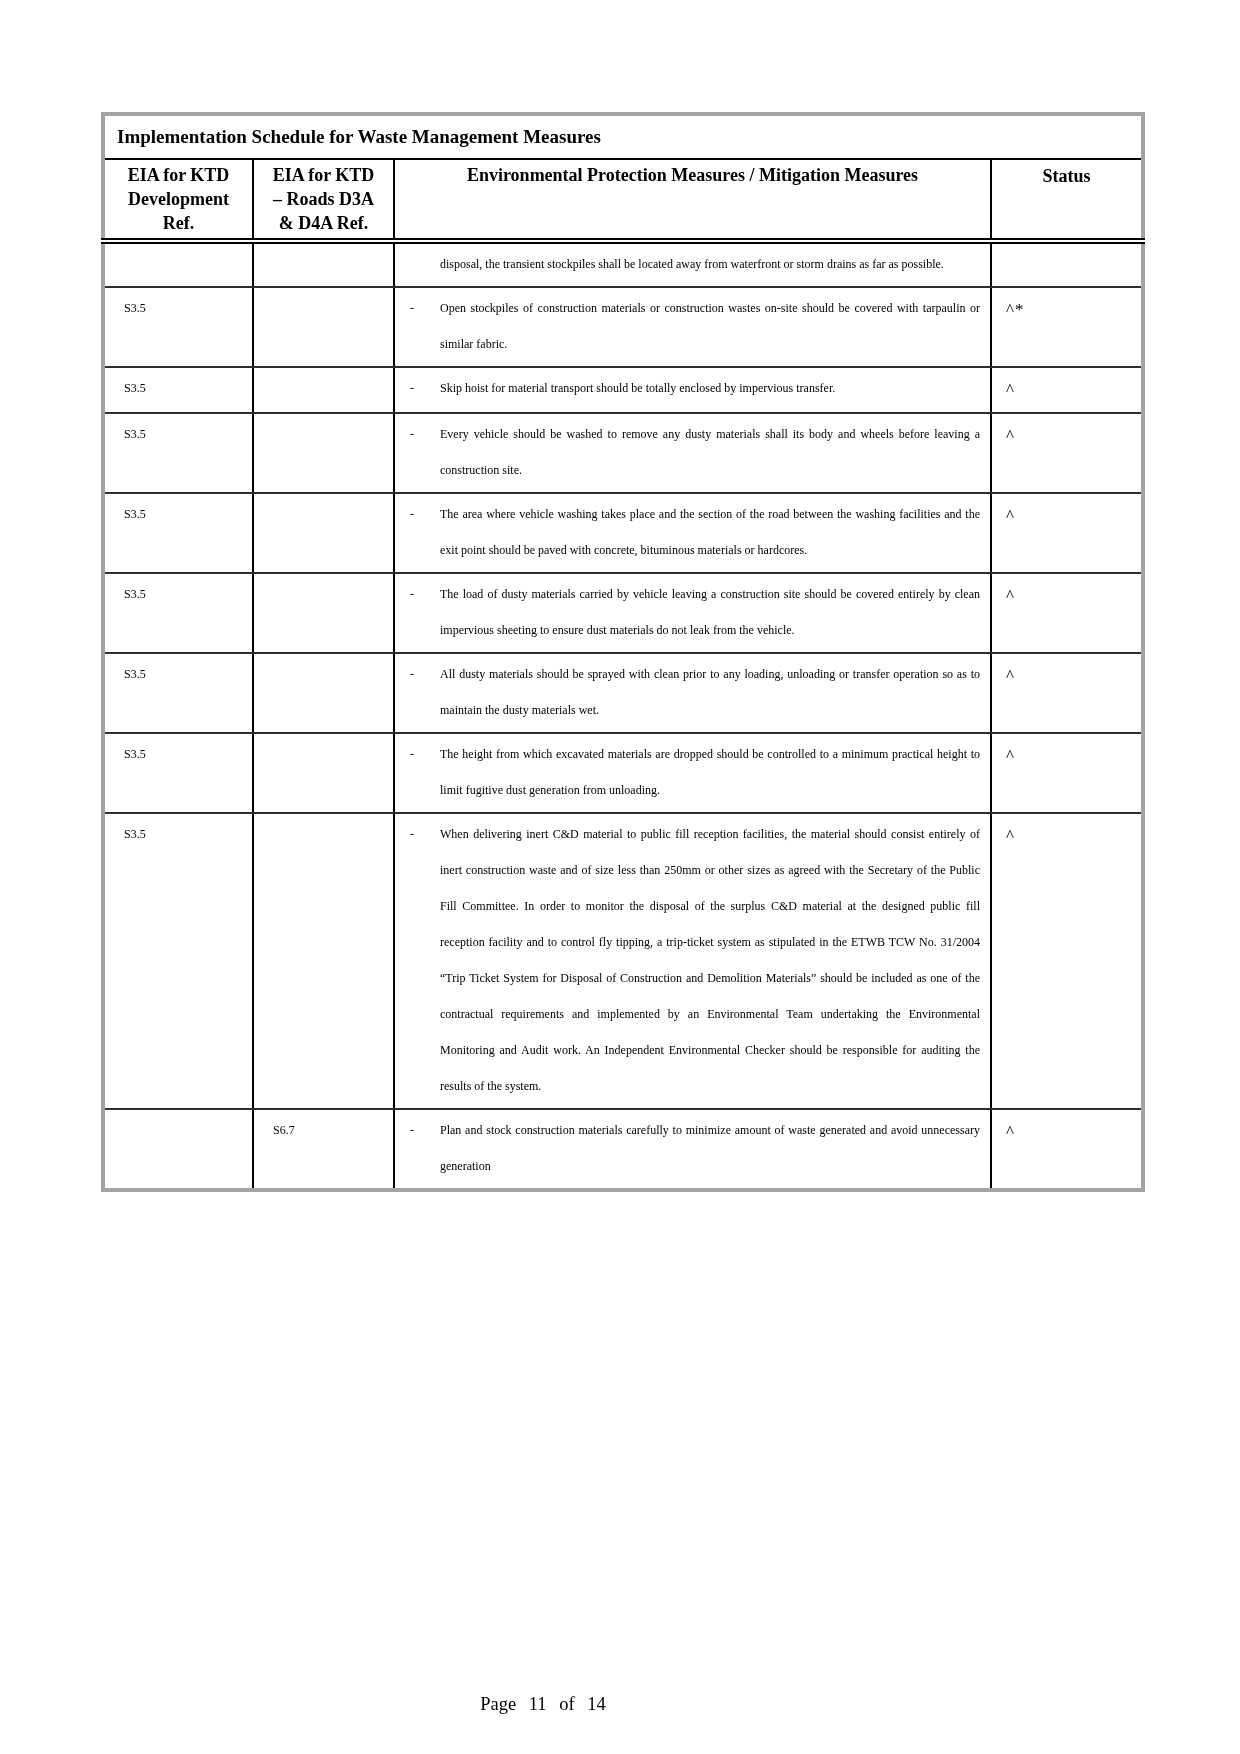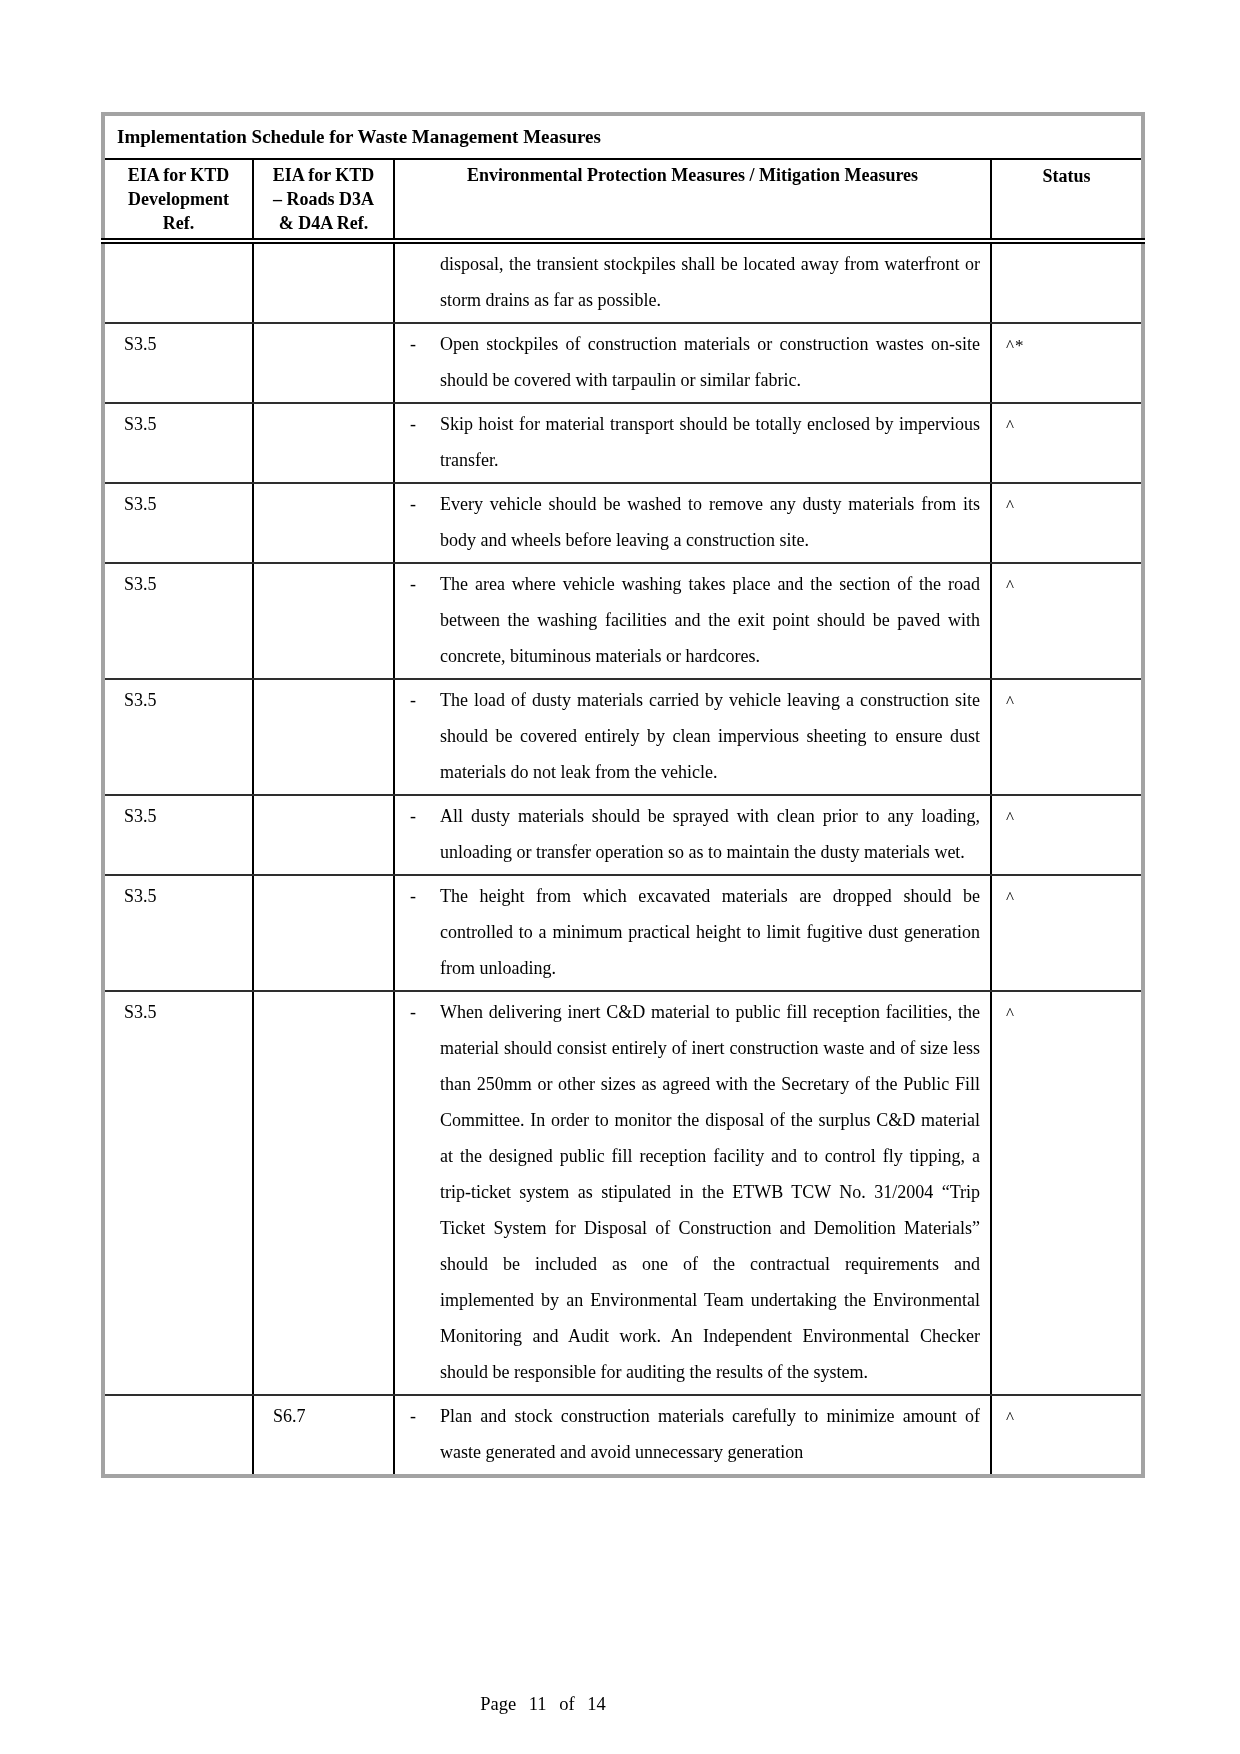--- a/index.html
+++ b/index.html
@@ -51,21 +51,21 @@
     white-space: pre-line;
   }
   tr.header-row th.status-h { padding-top: 4px; }
 
   td {
     border-left: 2px solid #000000;
     border-right: 2px solid #000000;
     border-top: 2px solid #2e2e2e;
     border-bottom: 2px solid #2e2e2e;
     vertical-align: top;
-    font-size: 18px;
+    font-size: 12px;
     line-height: 36px;
     padding: 2px 4px 4px 4px;
   }
   td.ref-cell  { padding-left: 19px; }
   td.measure-cell { padding: 2px 0 4px 0; }
   .measure-wrap { display: flex; align-items: flex-start; }
   .dash {
     flex: 0 0 30px;
     padding-left: 15px;
     line-height: 36px;
@@ -153,21 +153,21 @@
           </div>
         </td>
         <td class="status-cell">^</td>
       </tr>
       <tr>
         <td class="ref-cell">S3.5</td>
         <td class="ref-cell"></td>
         <td class="measure-cell">
           <div class="measure-wrap">
             <span class="dash">-</span>
-            <div class="mtext">Every vehicle should be washed to remove any dusty materials from its body and wheels before leaving a construction site.</div>
+            <div class="mtext">Every vehicle should be washed to remove any dusty materials shall its body and wheels before leaving a construction site.</div>
           </div>
         </td>
         <td class="status-cell">^</td>
       </tr>
       <tr>
         <td class="ref-cell">S3.5</td>
         <td class="ref-cell"></td>
         <td class="measure-cell">
           <div class="measure-wrap">
             <span class="dash">-</span>

